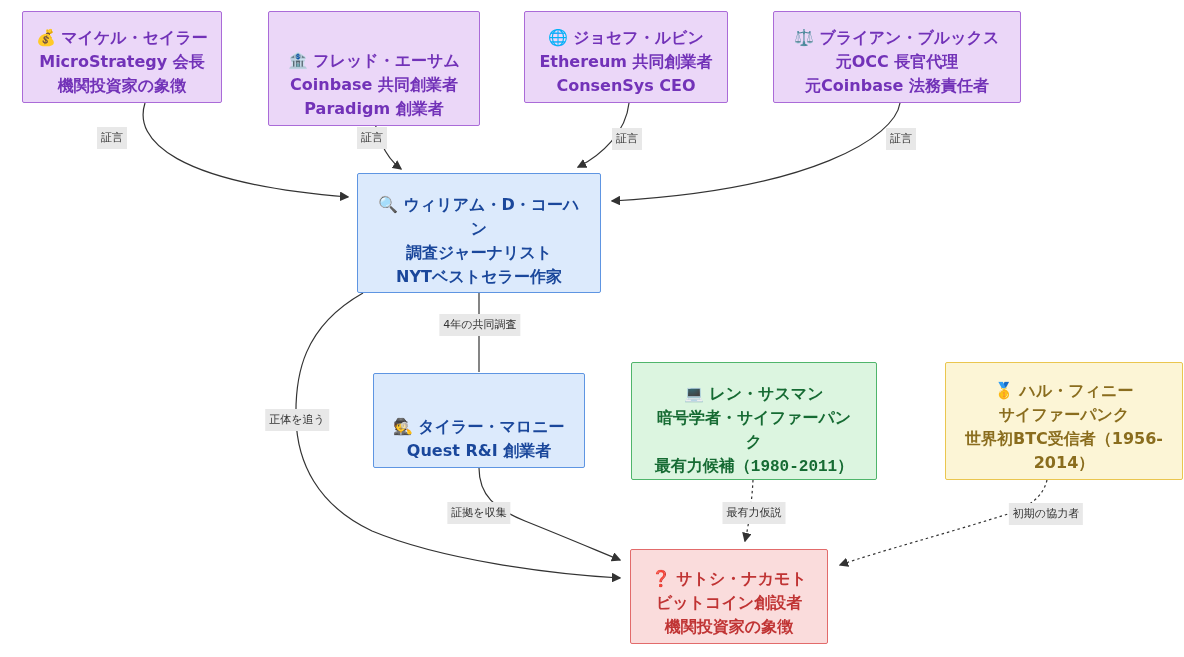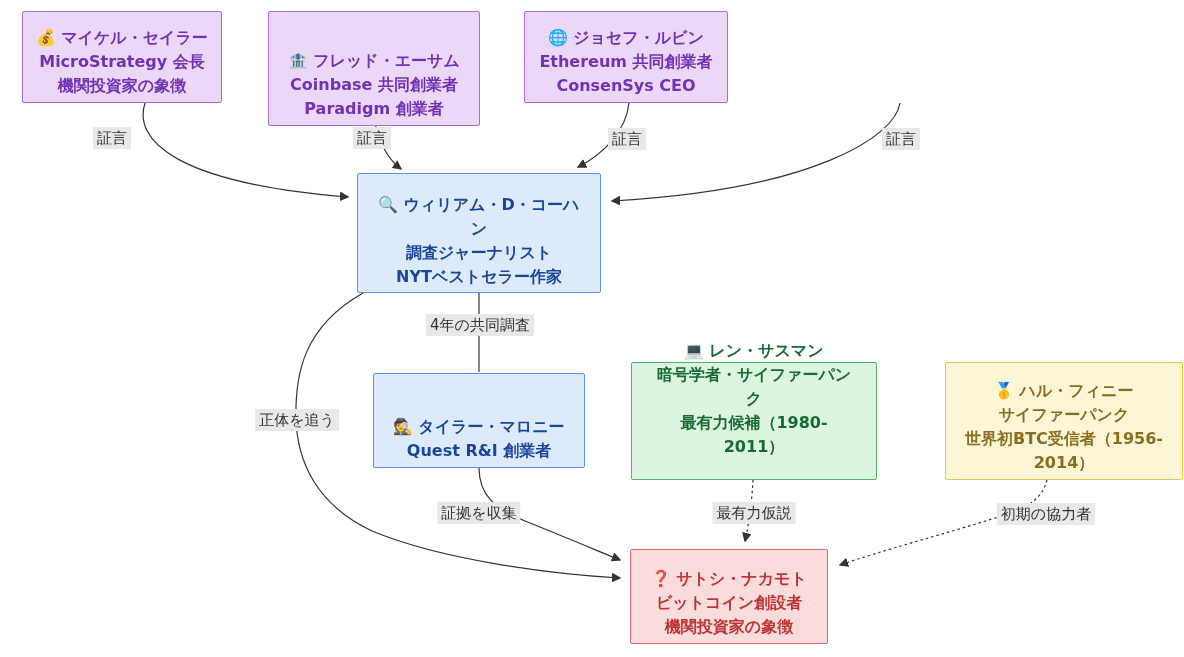--- a/index.html
+++ b/index.html
@@ -18,26 +18,26 @@
   }
   .node .icon{margin-right:5px;font-weight:400;}
   .n-purple{background:#EBD7F8;border:1px solid #AA6BD8;color:#7232B8;}
   .n-blue{background:#DCEAFC;border:1.5px solid #5E95E2;color:#1A479B;}
   .n-green{background:#DCF5E0;border:1.5px solid #4FB56B;color:#166B33;}
   .n-yellow{background:#FCF5D6;border:1.5px solid #EAC64F;color:#8A6D1E;}
   .n-red{background:#FADCDC;border:1.5px solid #E26B6B;color:#C03434;}
   .n-red .icon{color:#E01F1F;}
 
   #node-cohan{padding:3px 17px;}
-  #node-sassaman{padding:20px 19px;}
+  #node-sassaman{padding:0 19px;font-family:Liberation Mono, monospace;}
   #node-finney{padding:4px 16px;margin-left:20px;}
 
   .elabel{
     position:absolute;transform:translate(-50%,-50%);background:#E8E8E8;
-    color:#333333;font-size:15px;line-height:20px;padding:1px 4px;white-space:nowrap;
+    color:#333333;font-size:11px;line-height:20px;padding:1px 4px;white-space:nowrap;
   }
 </style>
 </head>
 <body>
 
 <div id="canvas">
 
   <svg class="edges">
     <defs>
       <marker id="arrow" viewBox="0 0 10 10" refX="8.5" refY="5" markerWidth="8" markerHeight="8" orient="auto-start-reverse">
@@ -66,20 +66,25 @@
     <div>Coinbase 共同創業者</div>
     <div>Paradigm 創業者</div>
   </div>
 
   <div class="node n-purple" id="node-lubin" style="left:524px;top:11px;width:204px;height:92px">
     <div><span class="icon">🌐</span><span>ジョセフ・ルビン</span></div>
     <div>Ethereum 共同創業者</div>
     <div>ConsenSys CEO</div>
   </div>
 
+  <div class="node n-purple" id="node-brooks" style="left:773px;top:11px;width:248px;height:92px">
+    <div><span class="icon">⚖️</span><span>ブライアン・ブルックス</span></div>
+    <div>元OCC 長官代理</div>
+    <div>元Coinbase 法務責任者</div>
+  </div>
 
   <div class="node n-blue" id="node-cohan" style="left:357px;top:173px;width:244px;height:120px">
     <div><span class="icon">🔍</span><span>ウィリアム・D・コーハン</span></div>
     <div>調査ジャーナリスト</div>
     <div>NYTベストセラー作家</div>
   </div>
 
   <div class="node n-blue" id="node-maroney" style="left:373px;top:373px;width:212px;height:95px">
     <div><span class="icon">🕵️</span><span>タイラー・マロニー</span></div>
     <div>Quest R&amp;I 創業者</div>

